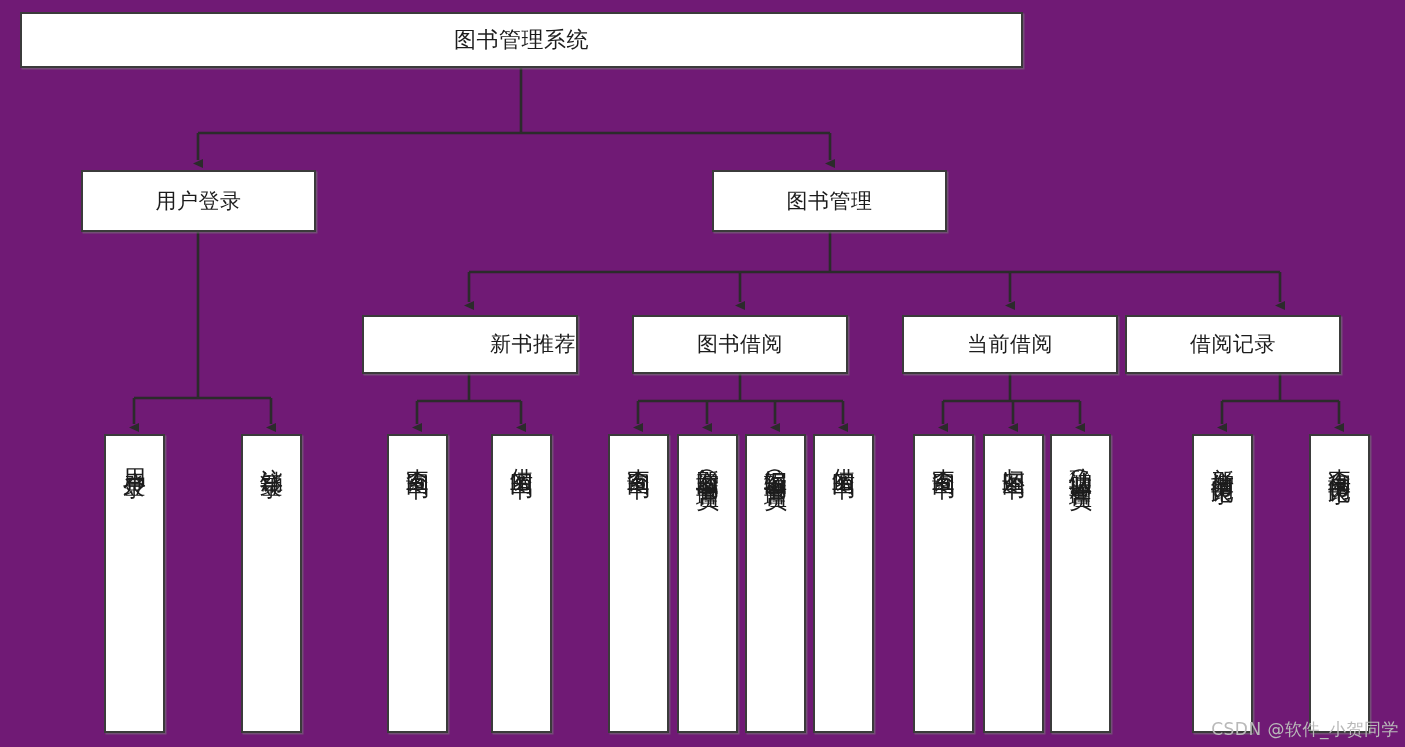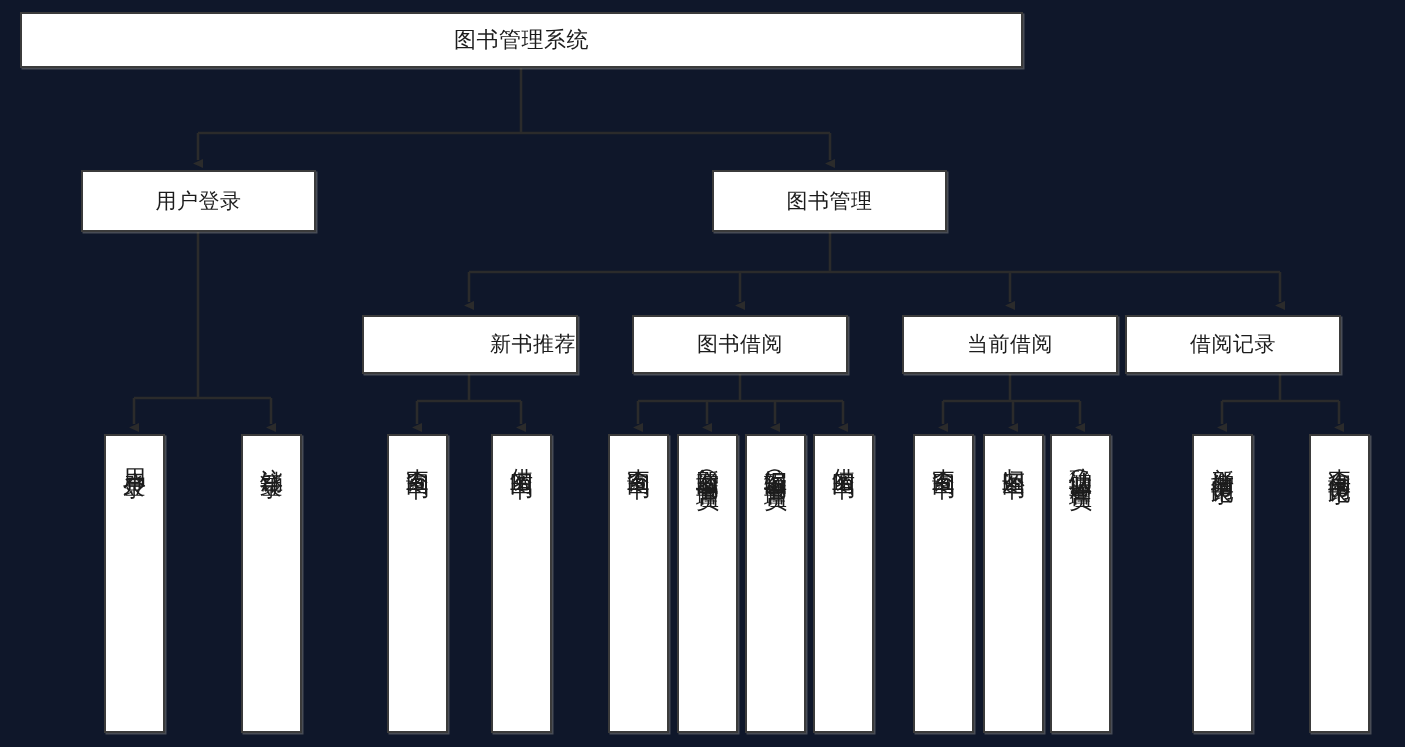--- a/index.html
+++ b/index.html
@@ -7,21 +7,21 @@
     padding: 0;
     background: #ffffff;
   }
   body {
     font-family: "DejaVu Sans", "Liberation Sans", sans-serif;
   }
   #canvas {
     position: relative;
     width: 1405px;
     height: 747px;
-    background: #0f172a;
+    background: #701a75;
     overflow: hidden;
   }
   svg#edges {
     position: absolute;
     left: 0;
     top: 0;
     width: 1405px;
     height: 747px;
     pointer-events: none;
   }
@@ -188,14 +188,15 @@
     <span class="lbl">确认归还（管理员）</span>
   </div>
 
   <div class="node vert" style="left:1192px; top:434px; width:61px; height:299px;">
     <span class="lbl">新增借阅记录</span>
   </div>
   <div class="node vert" style="left:1309px; top:434px; width:61px; height:299px;">
     <span class="lbl">查询借阅记录</span>
   </div>
 
+  <div class="watermark">CSDN @软件_小贺同学</div>
 
 </div>
 
 </body></html>

